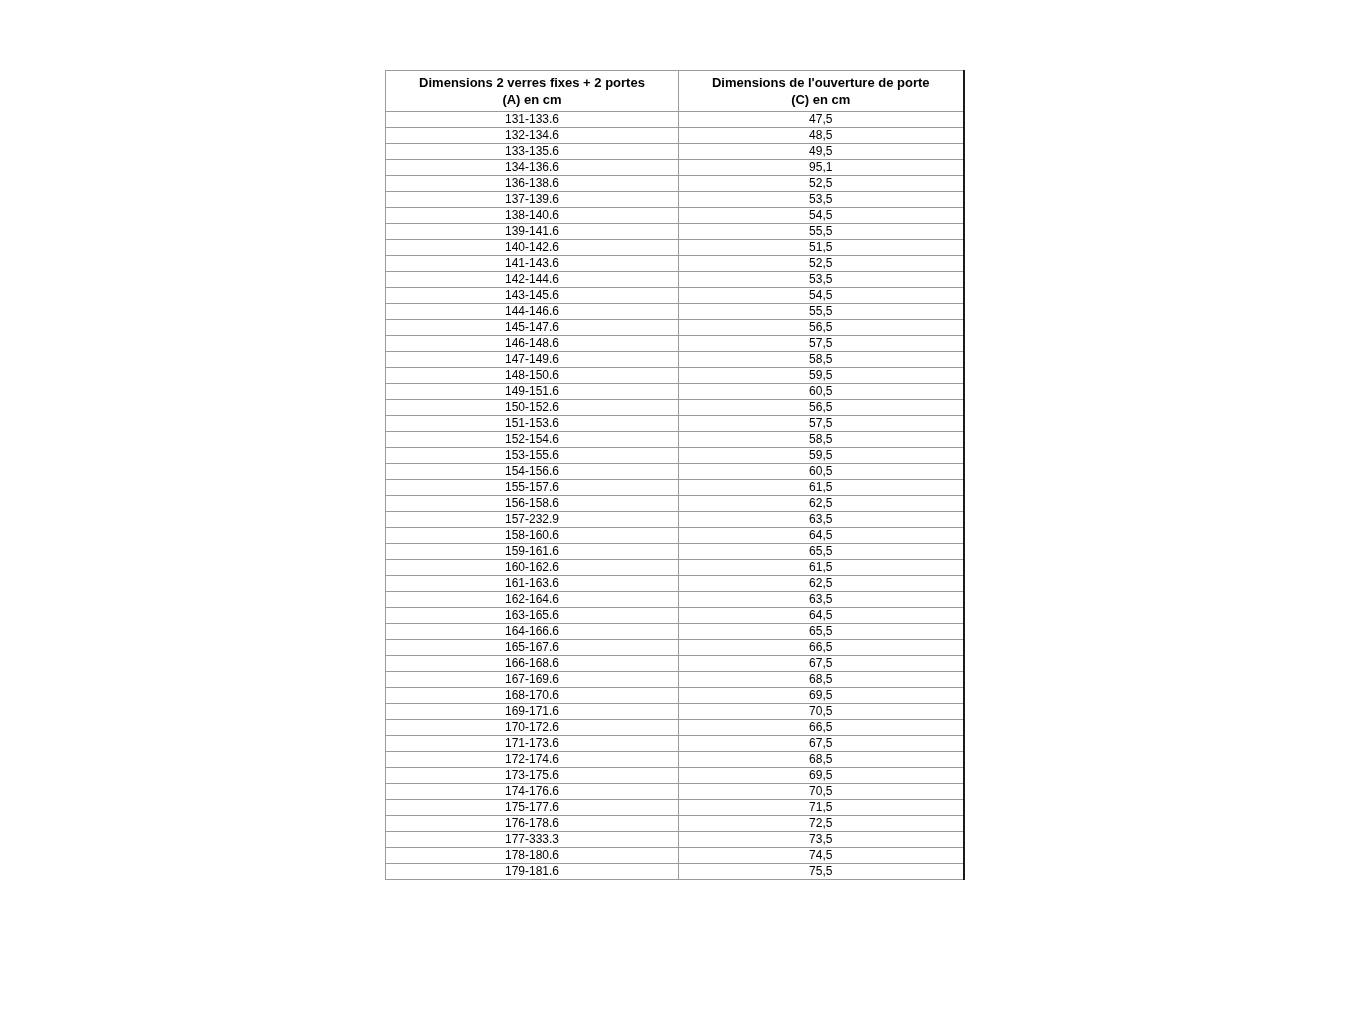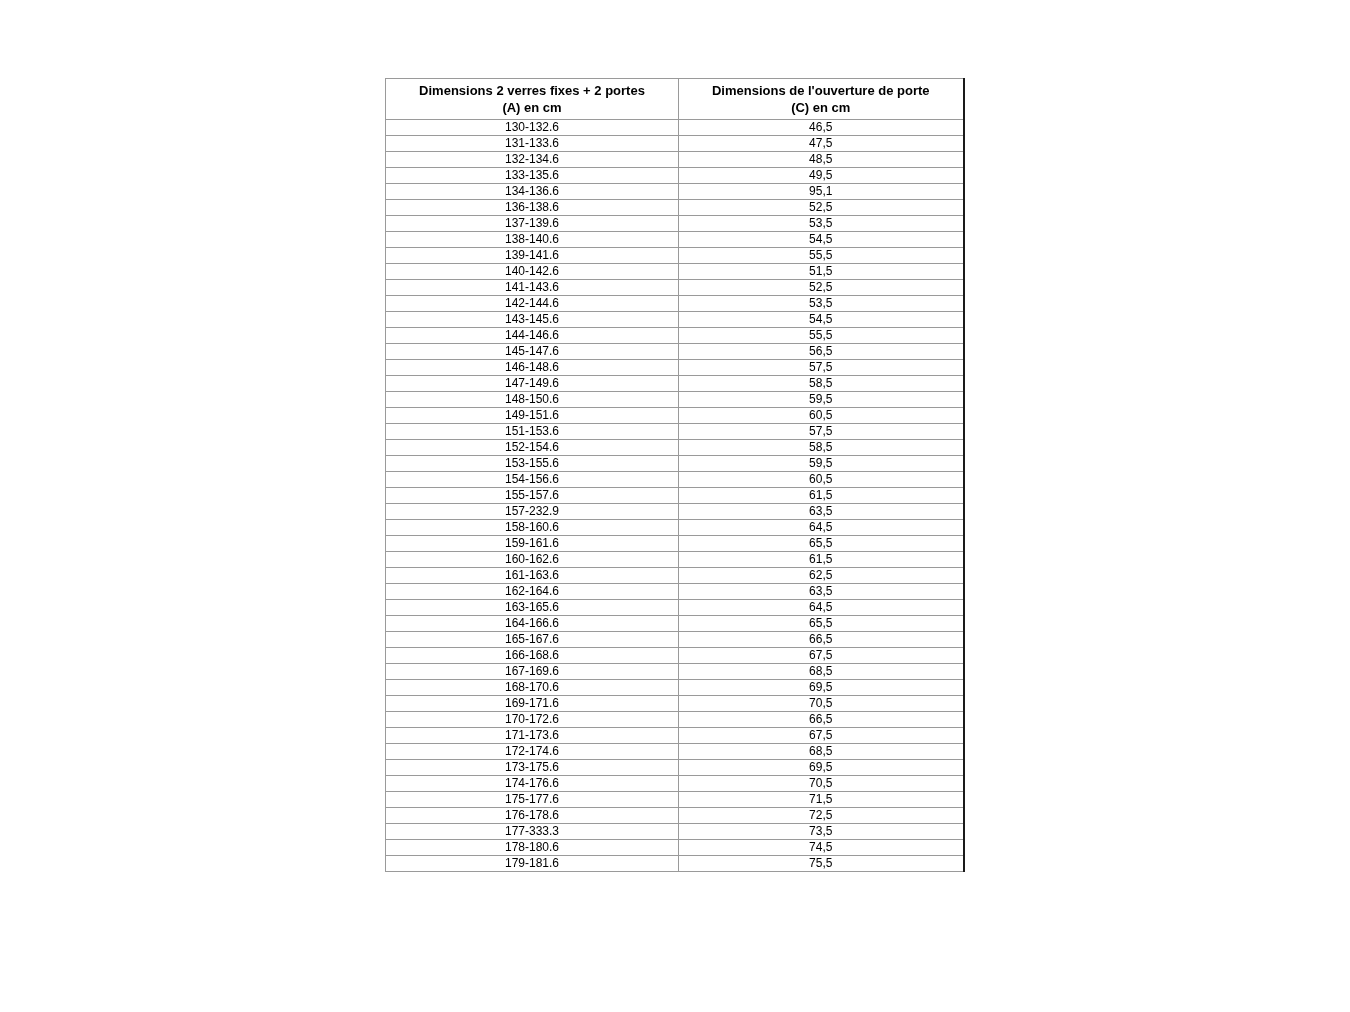--- a/index.html
+++ b/index.html
@@ -12,21 +12,21 @@
   .page {
     position: relative;
     width: 1350px;
     height: 1012px;
     background: #ffffff;
     overflow: hidden;
   }
   table.dim-table {
     position: absolute;
     left: 385px;
-    top: 78px;
+    top: 70px;
     border-collapse: collapse;
     table-layout: fixed;
     background: #ffffff;
   }
   table.dim-table th,
   table.dim-table td {
     border: 1px solid #9a9a9a;
     text-align: center;
     vertical-align: middle;
     padding: 0;
@@ -69,24 +69,20 @@
           <span class="th-line">(A) en cm</span>
         </th>
         <th>
           <span class="th-line">Dimensions de l'ouverture de porte</span>
           <span class="th-line">(C) en cm</span>
         </th>
       </tr>
     </thead>
     <tbody>
         <tr>
-          <td>130-132.6</td>
-          <td>46,5</td>
-        </tr>
-        <tr>
           <td>131-133.6</td>
           <td>47,5</td>
         </tr>
         <tr>
           <td>132-134.6</td>
           <td>48,5</td>
         </tr>
         <tr>
           <td>133-135.6</td>
           <td>49,5</td>
@@ -145,38 +141,46 @@
         </tr>
         <tr>
           <td>148-150.6</td>
           <td>59,5</td>
         </tr>
         <tr>
           <td>149-151.6</td>
           <td>60,5</td>
         </tr>
         <tr>
+          <td>150-152.6</td>
+          <td>56,5</td>
+        </tr>
+        <tr>
           <td>151-153.6</td>
           <td>57,5</td>
         </tr>
         <tr>
           <td>152-154.6</td>
           <td>58,5</td>
         </tr>
         <tr>
           <td>153-155.6</td>
           <td>59,5</td>
         </tr>
         <tr>
           <td>154-156.6</td>
           <td>60,5</td>
         </tr>
         <tr>
           <td>155-157.6</td>
           <td>61,5</td>
+        </tr>
+        <tr>
+          <td>156-158.6</td>
+          <td>62,5</td>
         </tr>
         <tr>
           <td>157-232.9</td>
           <td>63,5</td>
         </tr>
         <tr>
           <td>158-160.6</td>
           <td>64,5</td>
         </tr>
         <tr>

